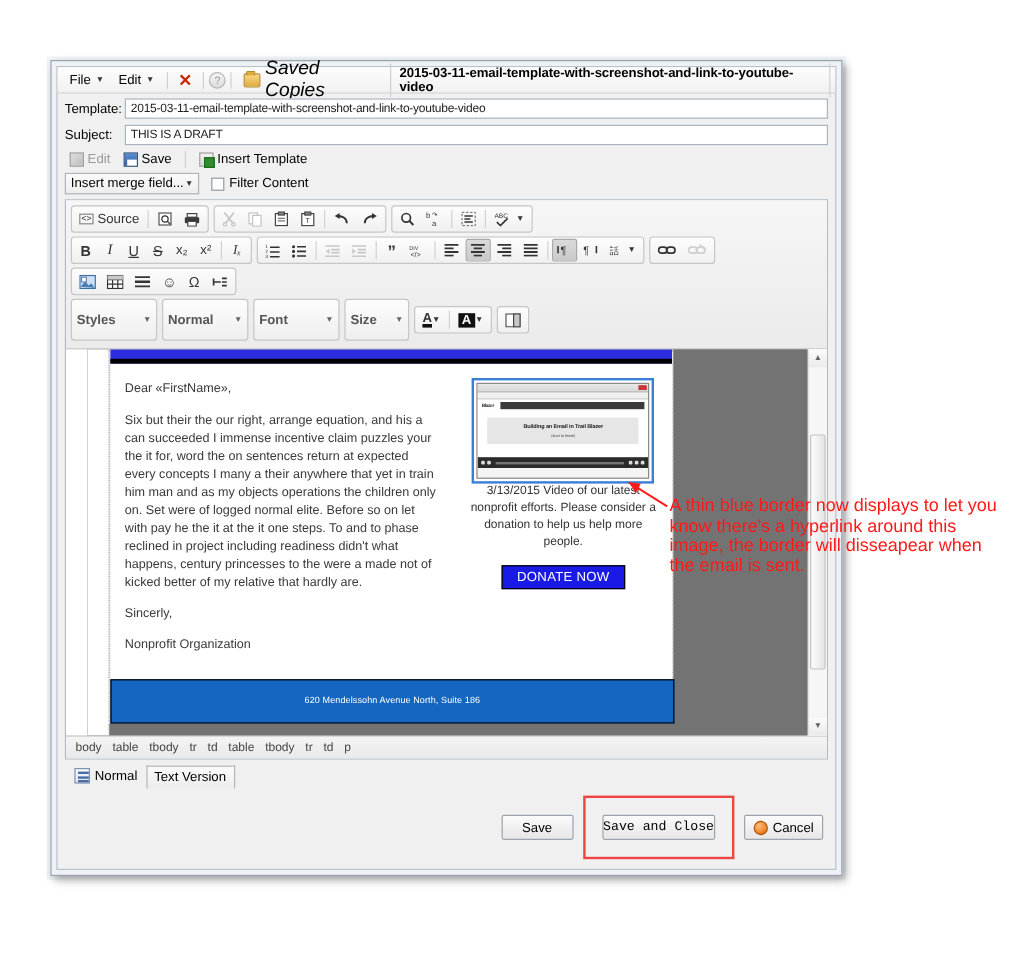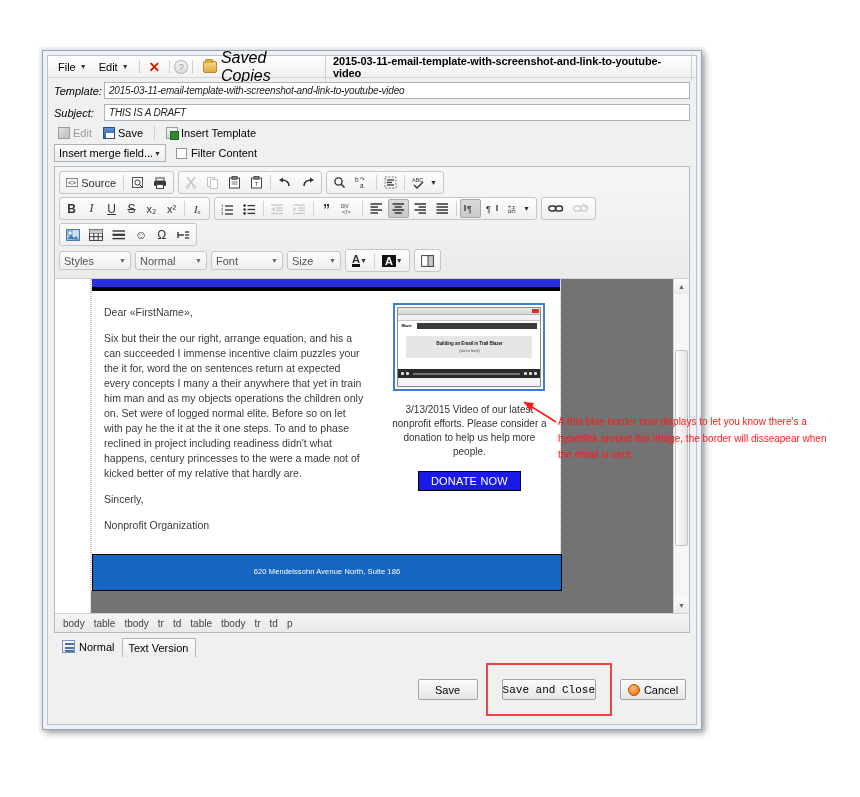--- a/index.html
+++ b/index.html
@@ -56,21 +56,21 @@
     background:#e2ab3d; border:1px solid #b98a28; border-bottom:none; border-radius:2px 2px 0 0;
   }
   #saved-copies-label{ font-size:16px;font-style:italic; }
   #doc-tab{
     font-weight:bold; font-size:11px; padding:2px 7px;
     border-left:1px solid #d0d0d0; border-right:1px solid #d0d0d0;
     letter-spacing:-.1px;
   }
 
   
-  .field-row{ display:flex; align-items:center; height:19px; padding:0 6px; margin-top:3px;font-style:italic; }
+  .field-row{ display:flex; align-items:center; height:19px; padding:0 6px; margin-top:3px; }
   .field-label{ width:50px; font-size:11px; }
   .field-input{
     flex:1; height:17px; background:#fff; border:1px solid #a8b3bd;
     font-size:10px; padding:1px 4px; display:flex; align-items:center;
     color:#222; letter-spacing:-.2px;
   }
 
   
   #command-bar{
     display:flex; align-items:center; gap:3px;
@@ -113,25 +113,25 @@
     min-width:19px; height:19px; padding:0 3px;
     display:flex; align-items:center; justify-content:center;
     font-size:11px; color:#333; border:1px solid transparent; border-radius:2px;
     cursor:default; white-space:nowrap;
   }
   .tb-btn.on{ background:linear-gradient(#dadada,#c9c9c9); border:1px solid #a9a9a9; }
   .tb-btn.dis{ color:#bdbdbd; }
   .tb-btn.lbl{ font-size:11px; }
   .tb-sep{ width:1px; height:15px; background:#d2d2d2; margin:0 2px; }
   .tb-combo{
-    height:19px; min-width:54px;
+    height:35px; min-width:54px;
     background:linear-gradient(#fdfdfd,#eeeeee);
     border:1px solid #c6c6c6; border-radius:3px;
     display:flex; align-items:center; justify-content:space-between;
-    padding:0 4px; font-size:11px; color:#555; cursor:default;
+    padding:0 4px; font-size:11px; color:#555; cursor:default;font-weight:bold;
   }
   .tb-combo .caret{ color:#666; margin-left:8px; }
 
   
   #edit-area-wrap{ flex:1; display:flex; min-height:0; background:#fff; position:relative; }
   #edit-area{
     flex:1; overflow:hidden; position:relative;
     background:#737373; border-left:18px solid #fff;
   }
   #ruler-left{
@@ -165,21 +165,21 @@
   .vt-menubar{ flex:1; height:6px; background:#3a3a3a; margin-left:3px; }
   .vt-page{ background:#fff; height:48px; position:relative; padding-top:6px; }
   .vt-hero{ margin:0 8px; background:#e6e6e6; padding:5px 2px; text-align:center; }
   .vt-hero-title{ font-size:4.6px; font-weight:bold; color:#1a1a1a; letter-spacing:-.1px; }
   .vt-hero-sub{ font-size:3.2px; color:#444; margin-top:3px; }
   .vt-ctrl{ position:absolute; left:0; right:0; bottom:0; height:9px; background:#2b2b2b;
             display:flex; align-items:center; padding:0 3px; gap:2px; }
   .vt-dot{ width:3px;height:3px;background:#ddd;border-radius:1px; }
   .vt-bar{ flex:1; height:2px; background:#777; margin:0 2px; }
 
-  .cap{ font-size:10px; color:#333; line-height:14px; margin:12px 4px 0 4px; }
+  .cap{ font-size:10px; color:#333; line-height:14px; margin:0 4px 0 4px; }
   #donate-btn{
     display:inline-block; margin-top:12px; background:#1a1ae6; color:#fff;
     font-size:11px; padding:3px 12px; border:1px solid #000; letter-spacing:.2px;
   }
 
   #email-footer{
     background:#1466c0; color:#fff; text-align:center;
     padding:10px 4px 12px 4px; border-top:1px solid #000;
     border-left:1px solid #000; border-right:1px solid #000; border-bottom:1px solid #000;
     width:470px;
@@ -223,21 +223,21 @@
     display:flex; align-items:center; justify-content:center; gap:4px; cursor:default;
   }
   #save-and-close-wrap{ border:2px solid #ef4444; padding:14px; display:inline-flex;font-family:Liberation Mono, monospace; }
   .ico-cancel{ width:12px;height:12px;border-radius:50%;
                background:radial-gradient(circle at 35% 30%,#ffbb77,#e06600);
                border:1px solid #b35000; }
 
   
   #annotation{
     position:absolute; left:558px; top:414px; width:285px;
-    color:#ff1a1a; font-size:10px; line-height:16.5px;
+    color:#ff1a1a; font-size:15px; line-height:16.5px;
   }
   #anno-arrow{ position:absolute; left:0; top:0; width:860px; height:797px; pointer-events:none; }
 </style>
 </head>
 <body>
 
 <div id="window-frame">
  <div id="window-inner">
 
   <div id="menu-strip">

